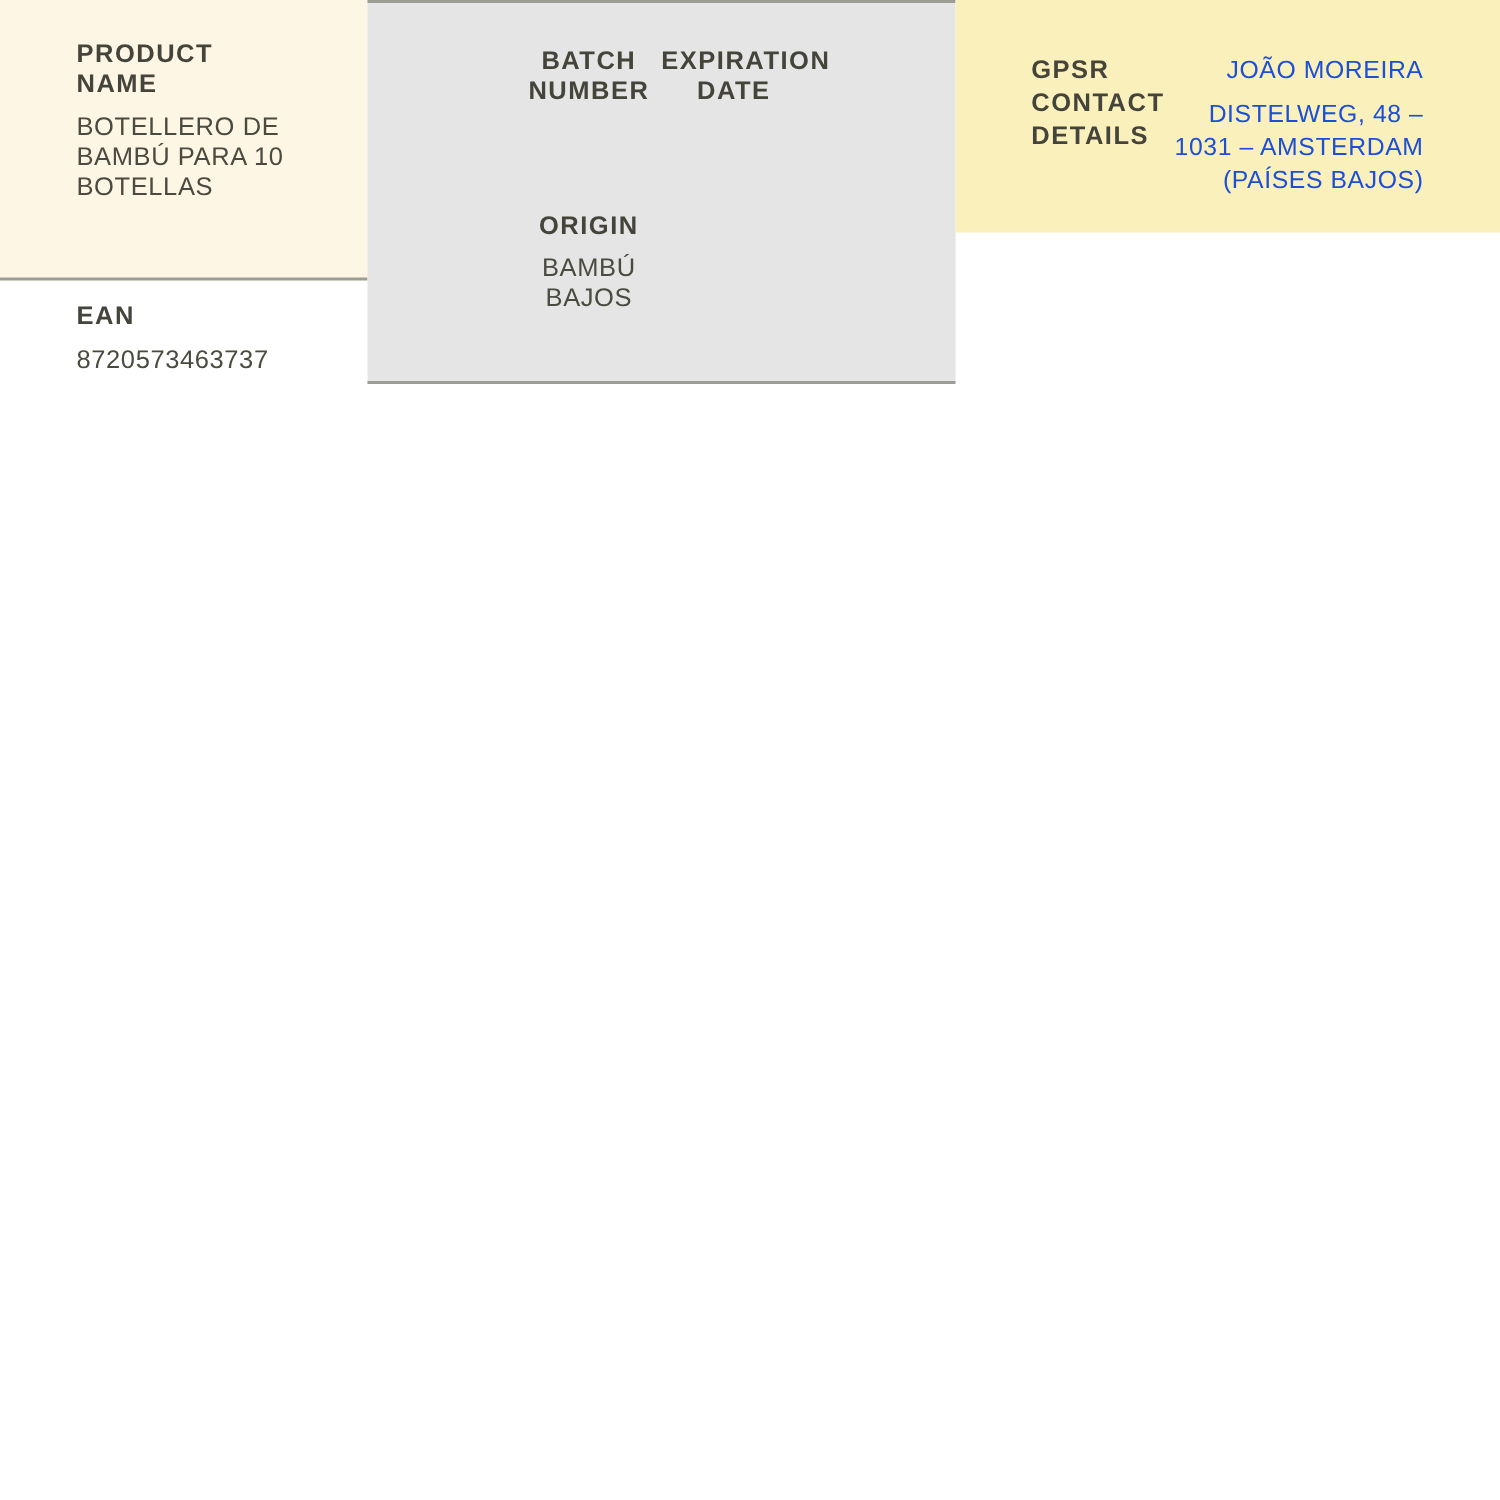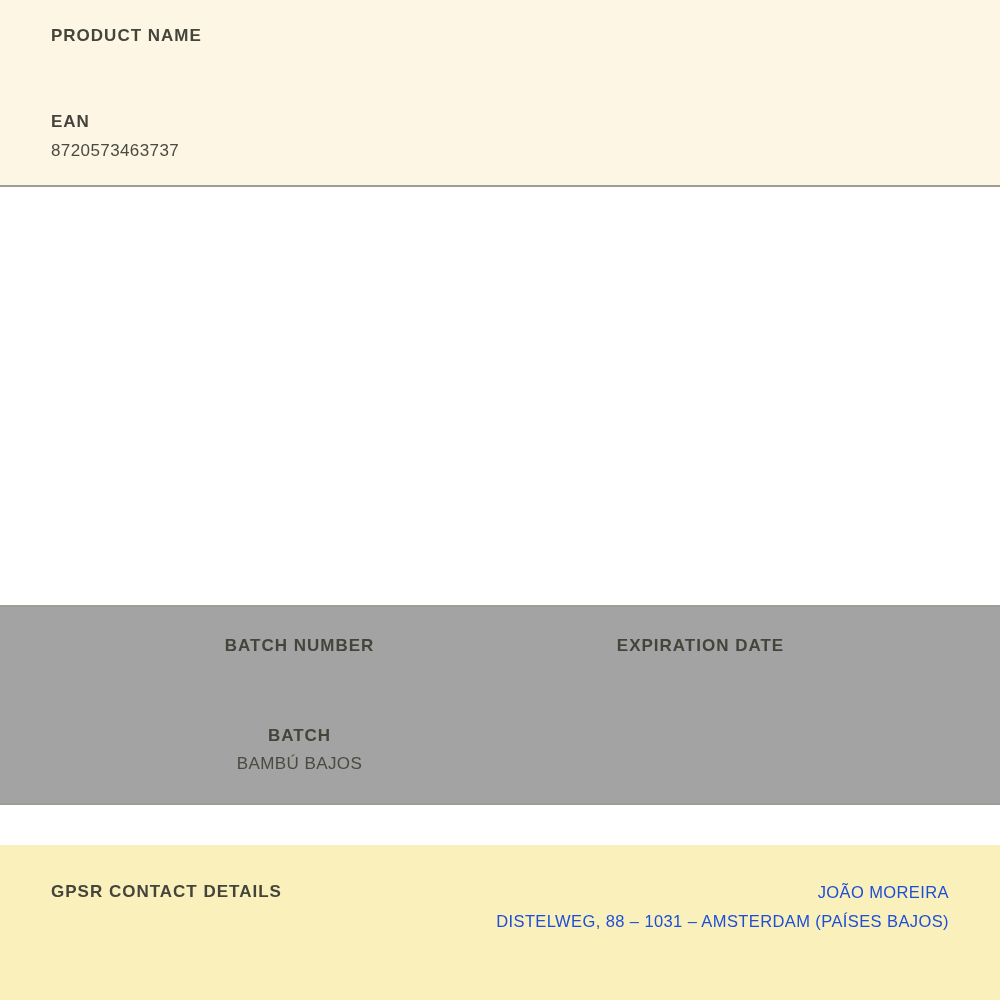--- a/index.html
+++ b/index.html
@@ -6,23 +6,22 @@
   html, body { width: 1000px; height: 1000px; }
   body {
     font-family: "Liberation Sans", sans-serif;
     color: #4b4a40;
     background: #ffffff;
   }
   .page {
     width: 1000px;
     height: 1000px;
     display: flex;
-    flex-direction: column;
+    flex-direction: row;
     overflow: hidden;
-    gap: 40px;
   }
 
   
   .section-top {
     height: 187px;
     background: #fdf6e4;
     border-bottom: 2px solid #9d9d96;
     padding: 26px 51px 0 51px;
   }
   .field-label {
@@ -42,22 +41,22 @@
   .field + .field { margin-top: 66px; }
 
   
   .section-blank {
     flex: 1;
     background: #ffffff;
   }
 
   
   .section-details {
-    height: 200px;
-    background: #a3a3a3;
+    height: 256px;
+    background: #e5e5e5;
     border-top: 2px solid #9d9d96;
     border-bottom: 2px solid #9d9d96;
     padding: 29px 99px 0 99px;
   }
   .details-row {
     display: flex;
   }
   .details-row + .details-row { margin-top: 62px; }
   .detail-cell {
     width: 50%;
@@ -91,20 +90,21 @@
   .gpsr-contact .contact-line + .contact-line { margin-top: 7px; }
 </style>
 </head>
 <body>
 
 <div class="page">
 
   <section class="section-top">
     <div class="field">
       <div class="field-label">PRODUCT NAME</div>
+      <div class="field-value">BOTELLERO DE BAMBÚ PARA 10 BOTELLAS</div>
     </div>
     <div class="field">
       <div class="field-label">EAN</div>
       <div class="field-value">8720573463737</div>
     </div>
   </section>
 
   <section class="section-blank"></section>
 
   <section class="section-details">
@@ -113,27 +113,27 @@
         <div class="field-label">BATCH NUMBER</div>
         <div class="field-value"></div>
       </div>
       <div class="detail-cell">
         <div class="field-label">EXPIRATION DATE</div>
         <div class="field-value"></div>
       </div>
     </div>
     <div class="details-row">
       <div class="detail-cell">
-        <div class="field-label">BATCH</div>
+        <div class="field-label">ORIGIN</div>
         <div class="field-value">BAMBÚ BAJOS</div>
       </div>
     </div>
   </section>
 
   <section class="section-gpsr">
     <div class="gpsr-label">GPSR CONTACT DETAILS</div>
     <div class="gpsr-contact">
       <div class="contact-line">JOÃO MOREIRA</div>
-      <div class="contact-line">DISTELWEG, 88 – 1031 – AMSTERDAM (PAÍSES BAJOS)</div>
+      <div class="contact-line">DISTELWEG, 48 – 1031 – AMSTERDAM (PAÍSES BAJOS)</div>
     </div>
   </section>
 
 </div>
 
 </body></html>

